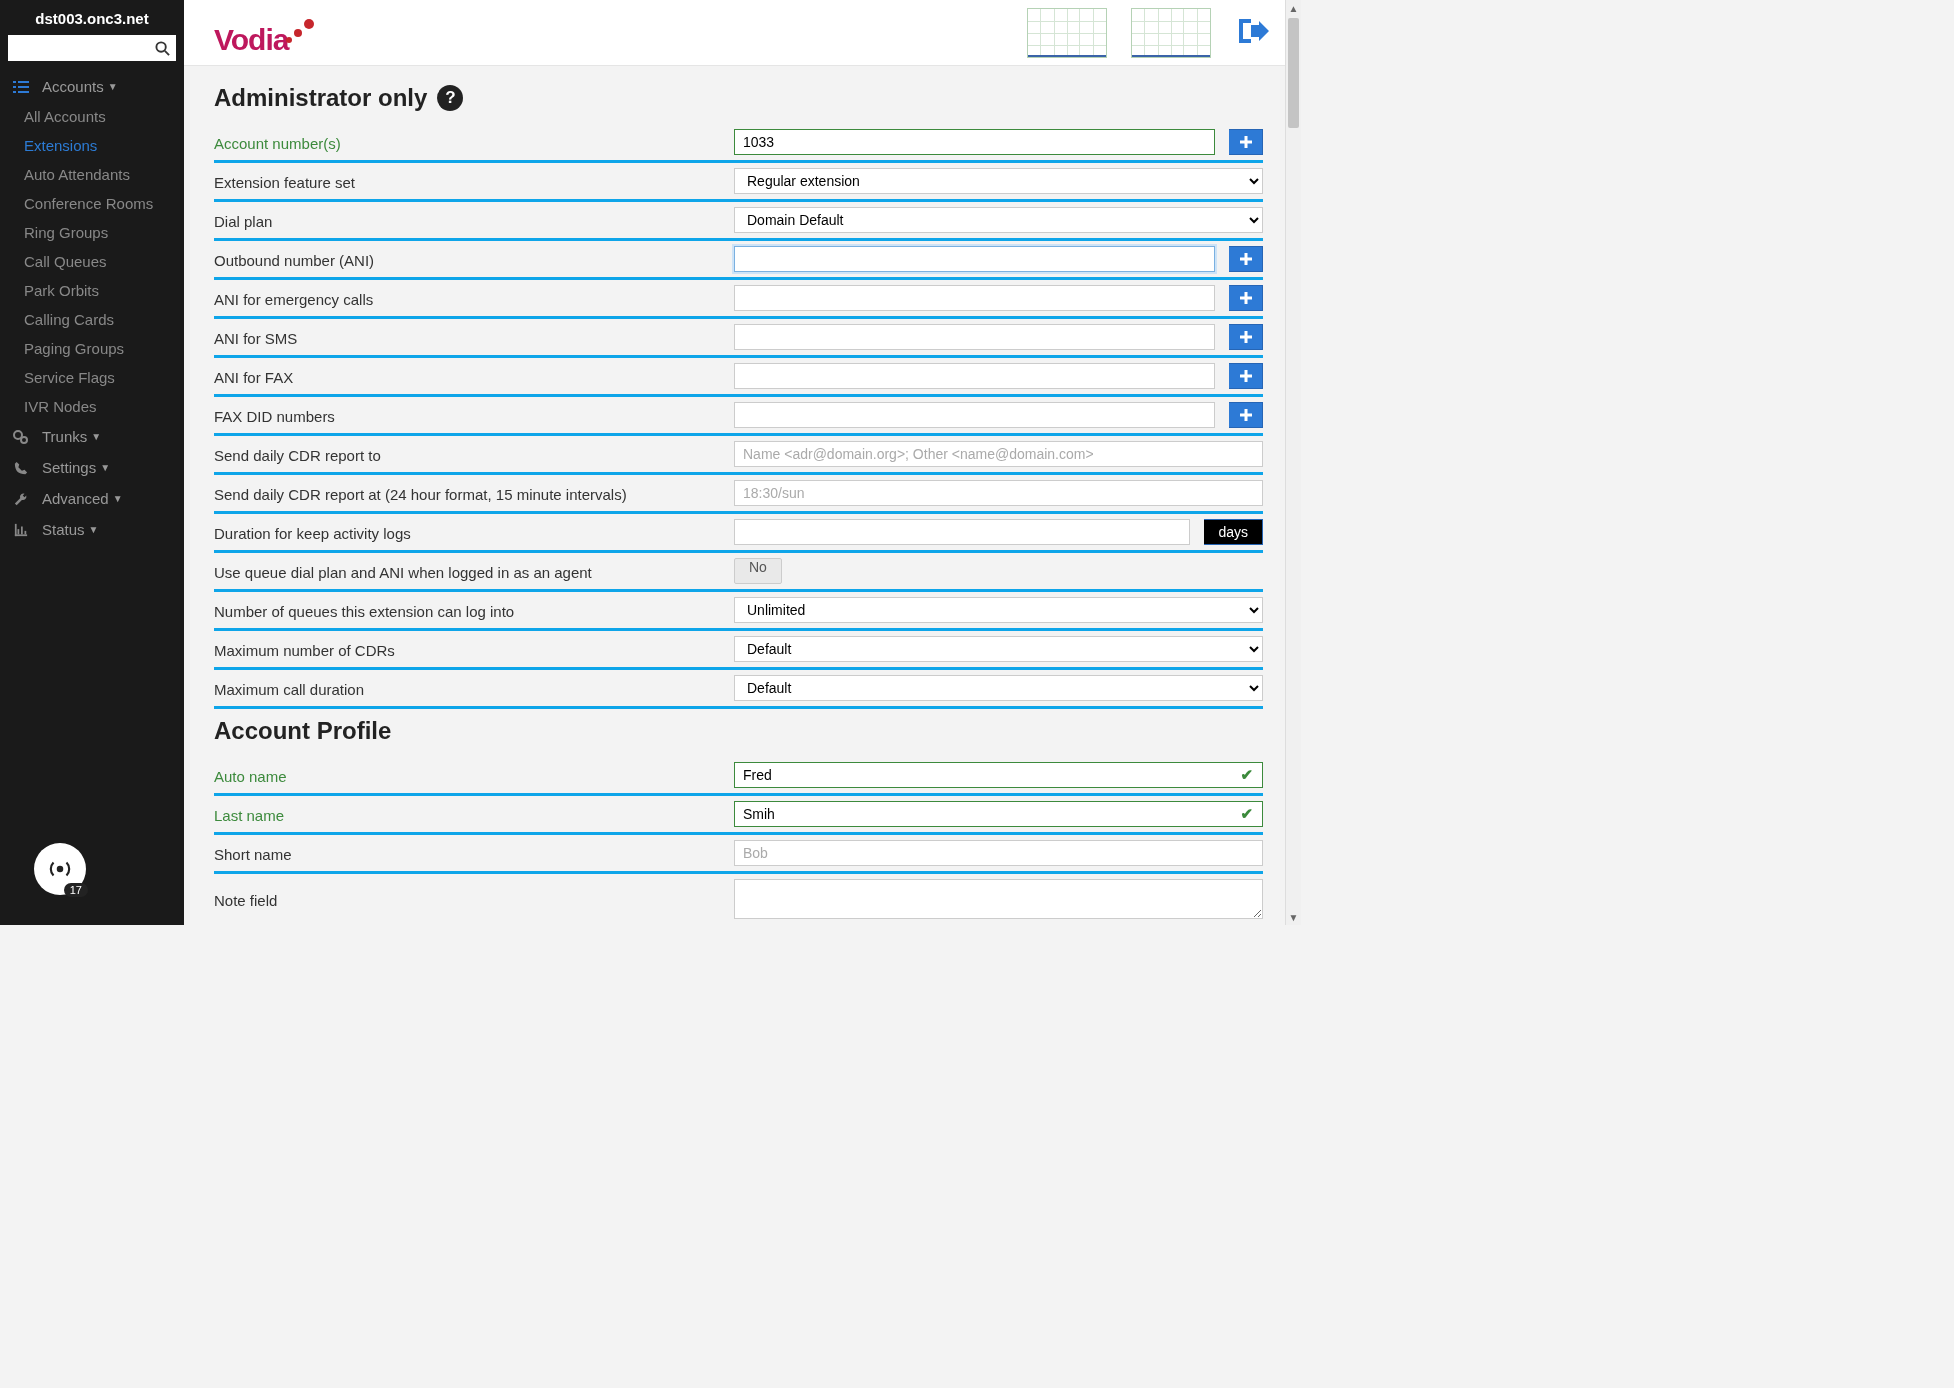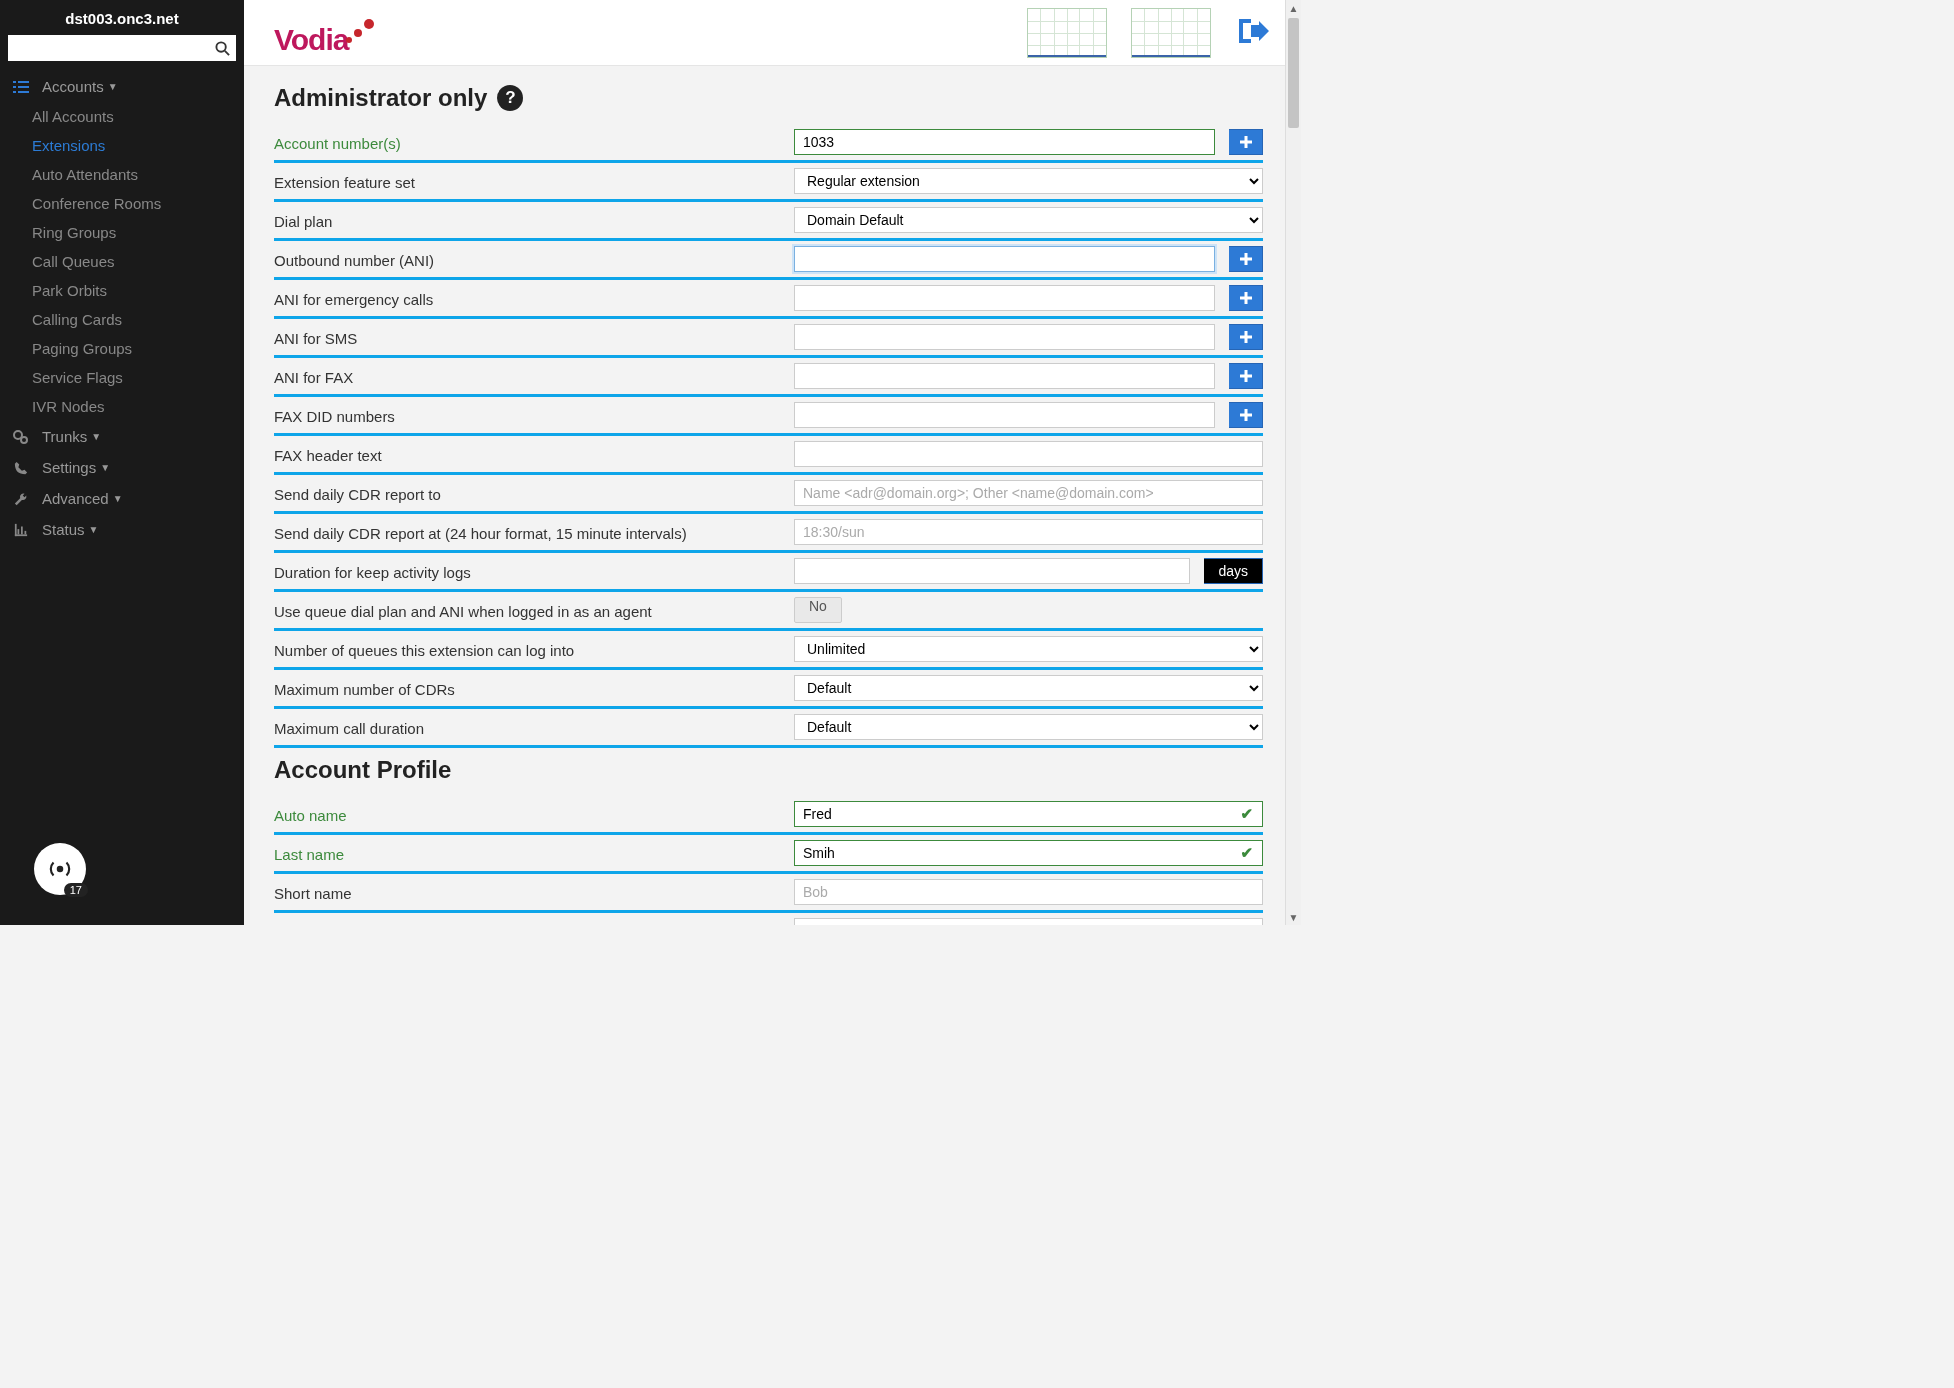--- a/index.html
+++ b/index.html
@@ -7,21 +7,21 @@
     font-family: "Segoe UI", Arial, sans-serif;
     font-size: 14px;
     background: #f3f3f3;
     color: #333;
     overflow: hidden;
   }
   .app { display: flex; width: 1301px; height: 925px; position: relative; }
 
   
   .sidebar {
-    width: 244px;
+    width: 184px;
     background: #1a1a1a;
     color: #aaa;
     display: flex;
     flex-direction: column;
     flex-shrink: 0;
   }
   .domain-title {
     color: #fff;
     font-size: 15px;
     text-align: center;
@@ -55,21 +55,21 @@
   .nav-section .nav-icon {
     width: 22px;
     display: inline-flex;
     margin-right: 10px;
     justify-content: center;
   }
   .nav-section .caret {
     margin-left: 4px;
     font-size: 10px;
   }
-  .sub-nav { padding-left: 24px; margin-left: 8px; }
+  .sub-nav { padding-left: 24px; }
   .sub-nav-item {
     padding: 6px 0 6px 0;
     color: #888;
     font-size: 15px;
     cursor: pointer;
   }
   .sub-nav-item.active { color: #2c7bd4; }
 
   .connectivity {
     position: absolute;
@@ -476,26 +476,20 @@
           <input class="text-input" style="">
           <div class="plus-addon">
               <svg width="14" height="14" viewBox="0 0 14 14">
                 <rect x="5.5" y="1" width="3" height="12" fill="#fff"></rect>
                 <rect x="1" y="5.5" width="12" height="3" fill="#fff"></rect>
               </svg>
             </div>
         </div>
       </div>
 
-      <div class="form-row">
-        <div class="form-label">FAX header text</div>
-        <div class="form-control">
-          <input class="text-input" style="">
-        </div>
-      </div>
 
       <div class="form-row">
         <div class="form-label">Send daily CDR report to</div>
         <div class="form-control">
           <input class="text-input" placeholder="Name &lt;adr@domain.org&gt;; Other &lt;name@domain.com&gt;" style="">
         </div>
       </div>
 
       <div class="form-row">
         <div class="form-label">Send daily CDR report at (24 hour format, 15 minute intervals)</div>

